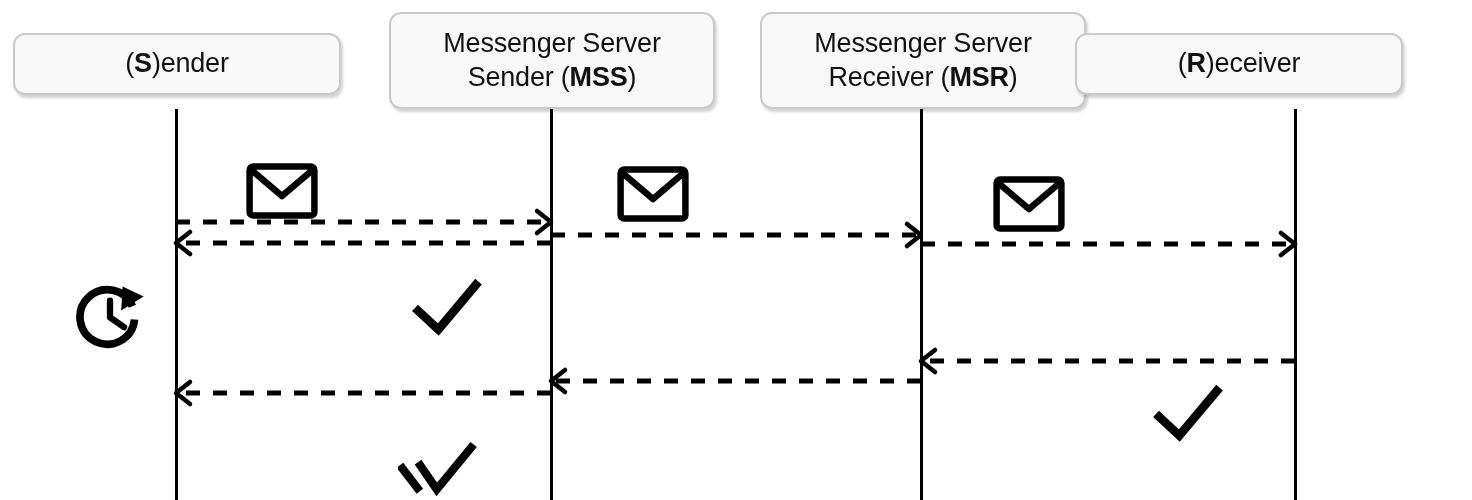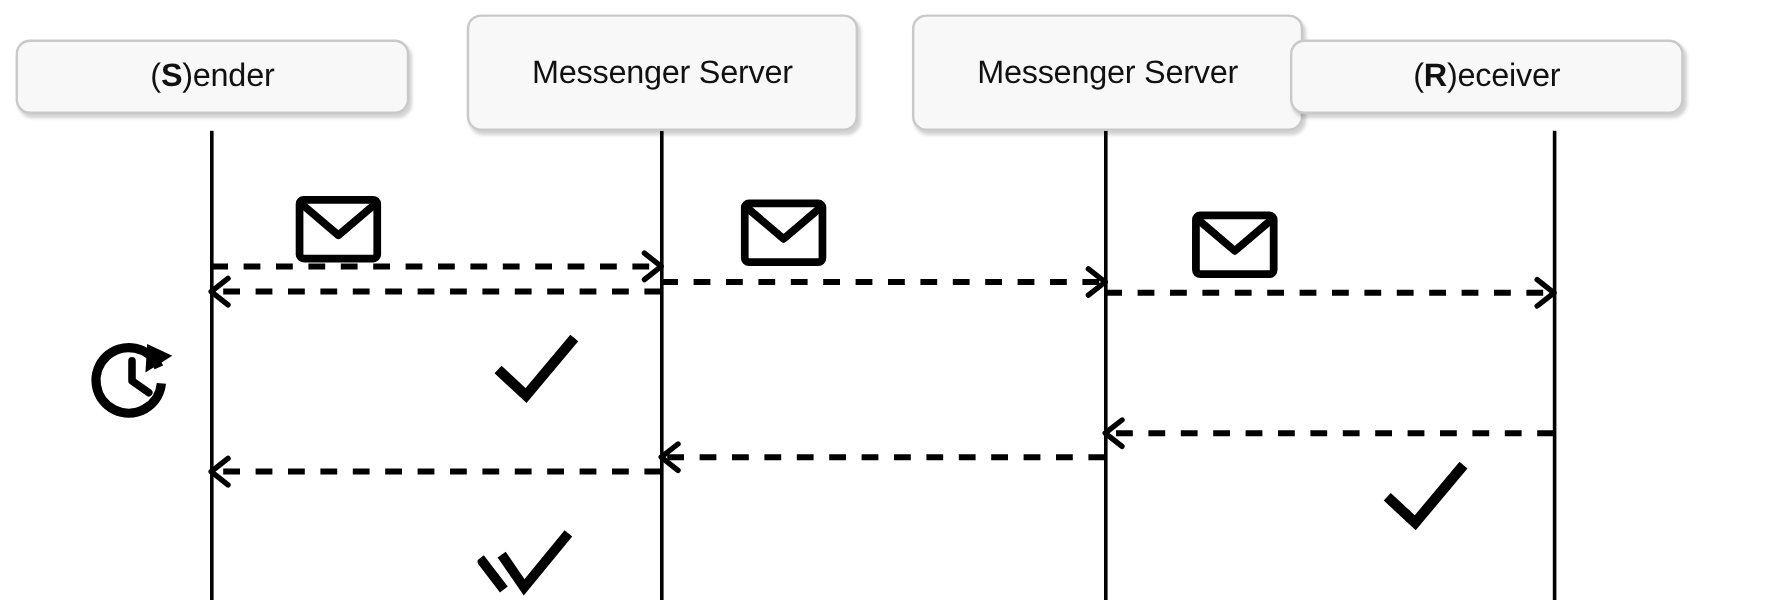--- a/index.html
+++ b/index.html
@@ -59,26 +59,28 @@
       <div class="lifeline-line" style="left: 175px; top: 109px; height: 391px;"></div>
       <div class="lifeline-box" style="left: 13px; top: 33px; width: 328px; height: 62px;">
         <div>
           <span class="label-line">(<b>S</b>)ender</span>
         </div>
       </div>
       <div class="lifeline-line" style="left: 550px; top: 109px; height: 391px;"></div>
       <div class="lifeline-box" style="left: 389px; top: 12px; width: 326px; height: 97px;">
         <div>
           <span class="label-line">Messenger Server</span>
+          <span class="label-line">Sender (<b>MSS</b>)</span>
         </div>
       </div>
       <div class="lifeline-line" style="left: 920px; top: 109px; height: 391px;"></div>
       <div class="lifeline-box" style="left: 760px; top: 12px; width: 326px; height: 97px;">
         <div>
           <span class="label-line">Messenger Server</span>
+          <span class="label-line">Receiver (<b>MSR</b>)</span>
         </div>
       </div>
       <div class="lifeline-line" style="left: 1294px; top: 109px; height: 391px;"></div>
       <div class="lifeline-box" style="left: 1075px; top: 33px; width: 328px; height: 62px;">
         <div>
           <span class="label-line">(<b>R</b>)eceiver</span>
         </div>
       </div>
     </div>
 

